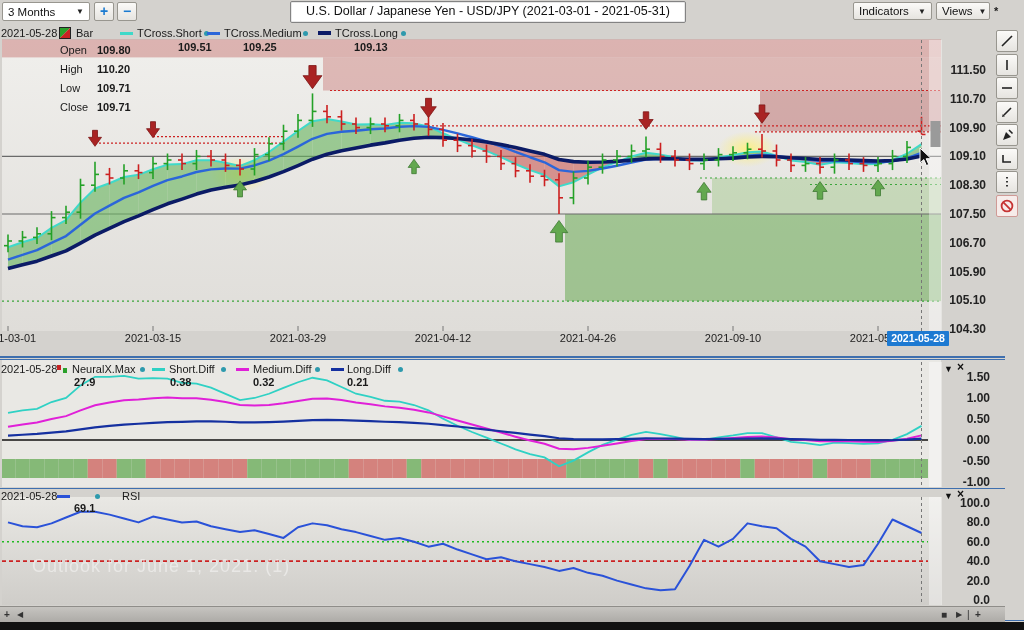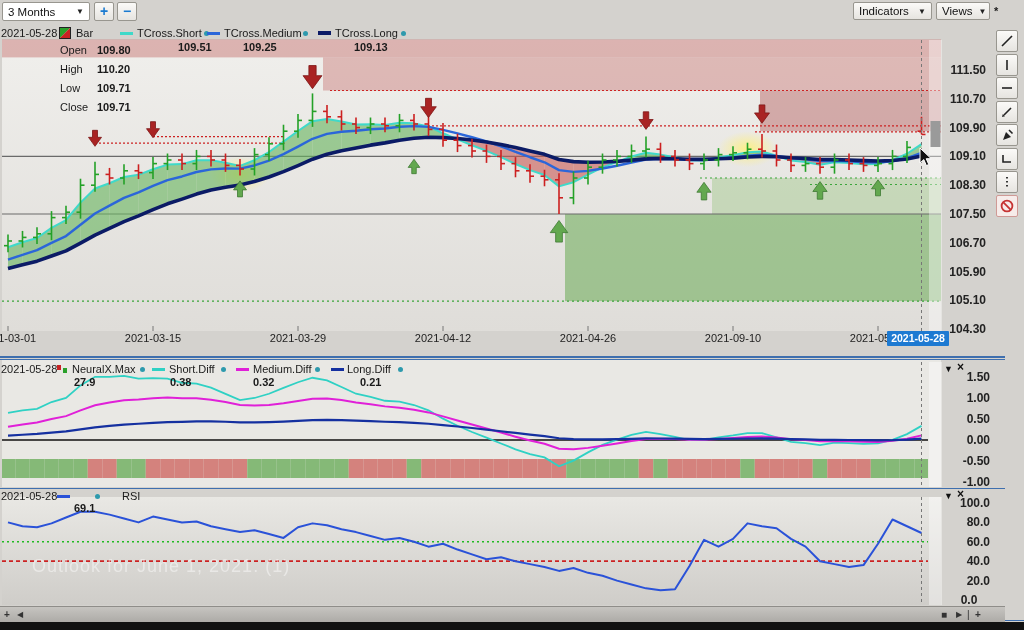--- a/index.html
+++ b/index.html
@@ -433,20 +433,21 @@
       <line x1="733" y1="326" x2="733" y2="331" stroke="#777" stroke-width="1"></line>
       <line x1="878" y1="326" x2="878" y2="331" stroke="#777" stroke-width="1"></line>
     </svg>
 
   <div class="abs btn3d drop" style="left:2px;top:2px;width:88px;height:19px;background:#fff;">
     <span>3 Months</span>
     <span class="dropArrow">▼</span>
   </div>
   <div class="abs btn3d" style="left:94px;top:2px;width:20px;height:19px;text-align:center;font-weight:bold;font-size:14px;color:#1a7ad0;line-height:17px;">+</div>
   <div class="abs btn3d" style="left:117px;top:2px;width:20px;height:19px;text-align:center;font-weight:bold;font-size:14px;color:#1a7ad0;line-height:17px;">−</div>
+  <div id="title-box" class="abs" style="left:290px;top:1px;width:394px;height:20px;">U.S. Dollar / Japanese Yen - USD/JPY (2021-03-01 - 2021-05-31)</div>
   <div class="abs btn3d drop" style="left:853px;top:2px;width:79px;height:18px;">
     <span>Indicators</span>
     <span class="dropArrow">▼</span>
   </div>
   <div class="abs btn3d drop" style="left:936px;top:2px;width:54px;height:18px;">
     <span>Views</span>
     <span class="dropArrow">▼</span>
   </div>
   <span class="abs lbl b" style="left:994px;top:5px;">*</span>
 
@@ -505,21 +506,21 @@
     <span class="abs lbl b" style="left:170px;top:376px;">0.38</span>
 
     <span class="abs sw" style="left:236px;top:368px;width:13px;background:#e020d8;"></span>
     <span class="abs lbl" style="left:253px;top:363px;">Medium.Diff</span>
     <span class="abs dot" style="left:315px;top:367px;"></span>
     <span class="abs lbl b" style="left:253px;top:376px;">0.32</span>
 
     <span class="abs sw" style="left:331px;top:368px;width:13px;background:#1530a0;"></span>
     <span class="abs lbl" style="left:347px;top:363px;">Long.Diff</span>
     <span class="abs dot" style="left:398px;top:367px;"></span>
-    <span class="abs lbl b" style="left:360px;top:376px;">0.21</span>
+    <span class="abs lbl b" style="left:347px;top:376px;">0.21</span>
 
     <span class="abs pctl" style="left:944px;top:364px;">▼</span>
     <span class="abs pctl b" style="left:957px;top:362px;font-size:12px;">×</span>
   </div>
 
   <div style="z-index:2;position:absolute;left:0;top:0;">
     <span class="abs lbl" style="left:1px;top:490px;">2021-05-28</span>
     <span class="abs sw" style="left:57px;top:495px;width:13px;background:#2a52d8;"></span>
     <span class="abs lbl" style="left:74px;top:490px;margin-left:48px;">RSI</span>
     <span class="abs dot" style="left:95px;top:494px;"></span>
@@ -545,21 +546,21 @@
       <span class="abs tick" style="left: 948px; top: 391px;">1.00</span>
       <span class="abs tick" style="left: 948px; top: 412px;">0.50</span>
       <span class="abs tick" style="left: 948px; top: 433px; text-align: right;">0.00</span>
       <span class="abs tick" style="left: 948px; top: 454px;">-0.50</span>
       <span class="abs tick" style="left: 948px; top: 475px;">-1.00</span>
       <span class="abs tick" style="left: 948px; top: 496px;">100.0</span>
       <span class="abs tick" style="left: 948px; top: 515.4px;">80.0</span>
       <span class="abs tick" style="left: 948px; top: 534.8px;">60.0</span>
       <span class="abs tick" style="left: 948px; top: 554.2px;">40.0</span>
       <span class="abs tick" style="left: 948px; top: 573.6px;">20.0</span>
-      <span class="abs tick" style="left: 948px; top: 593px; text-align: center;">0.0</span>
+      <span class="abs tick" style="left: 948px; top: 593px;">0.0</span>
       <span class="abs xtick" style="left: -27px; top: 332px;">2021-03-01</span>
       <span class="abs xtick" style="left: 118px; top: 332px;">2021-03-15</span>
       <span class="abs xtick" style="left: 263px; top: 332px;">2021-03-29</span>
       <span class="abs xtick" style="left: 408px; top: 332px;">2021-04-12</span>
       <span class="abs xtick" style="left: 553px; top: 332px;">2021-04-26</span>
       <span class="abs xtick" style="left: 698px; top: 332px;">2021-09-10</span>
       <span class="abs xtick" style="left: 843px; top: 332px;">2021-05-24</span>
       <span class="abs xtick b" style="left: 887px; top: 331px; width: 62px; background: rgb(29, 122, 210); color: rgb(255, 255, 255); font-size: 10.5px; height: 15px; line-height: 15px; border-radius: 1px;">2021-05-28</span>
     </div>
 

